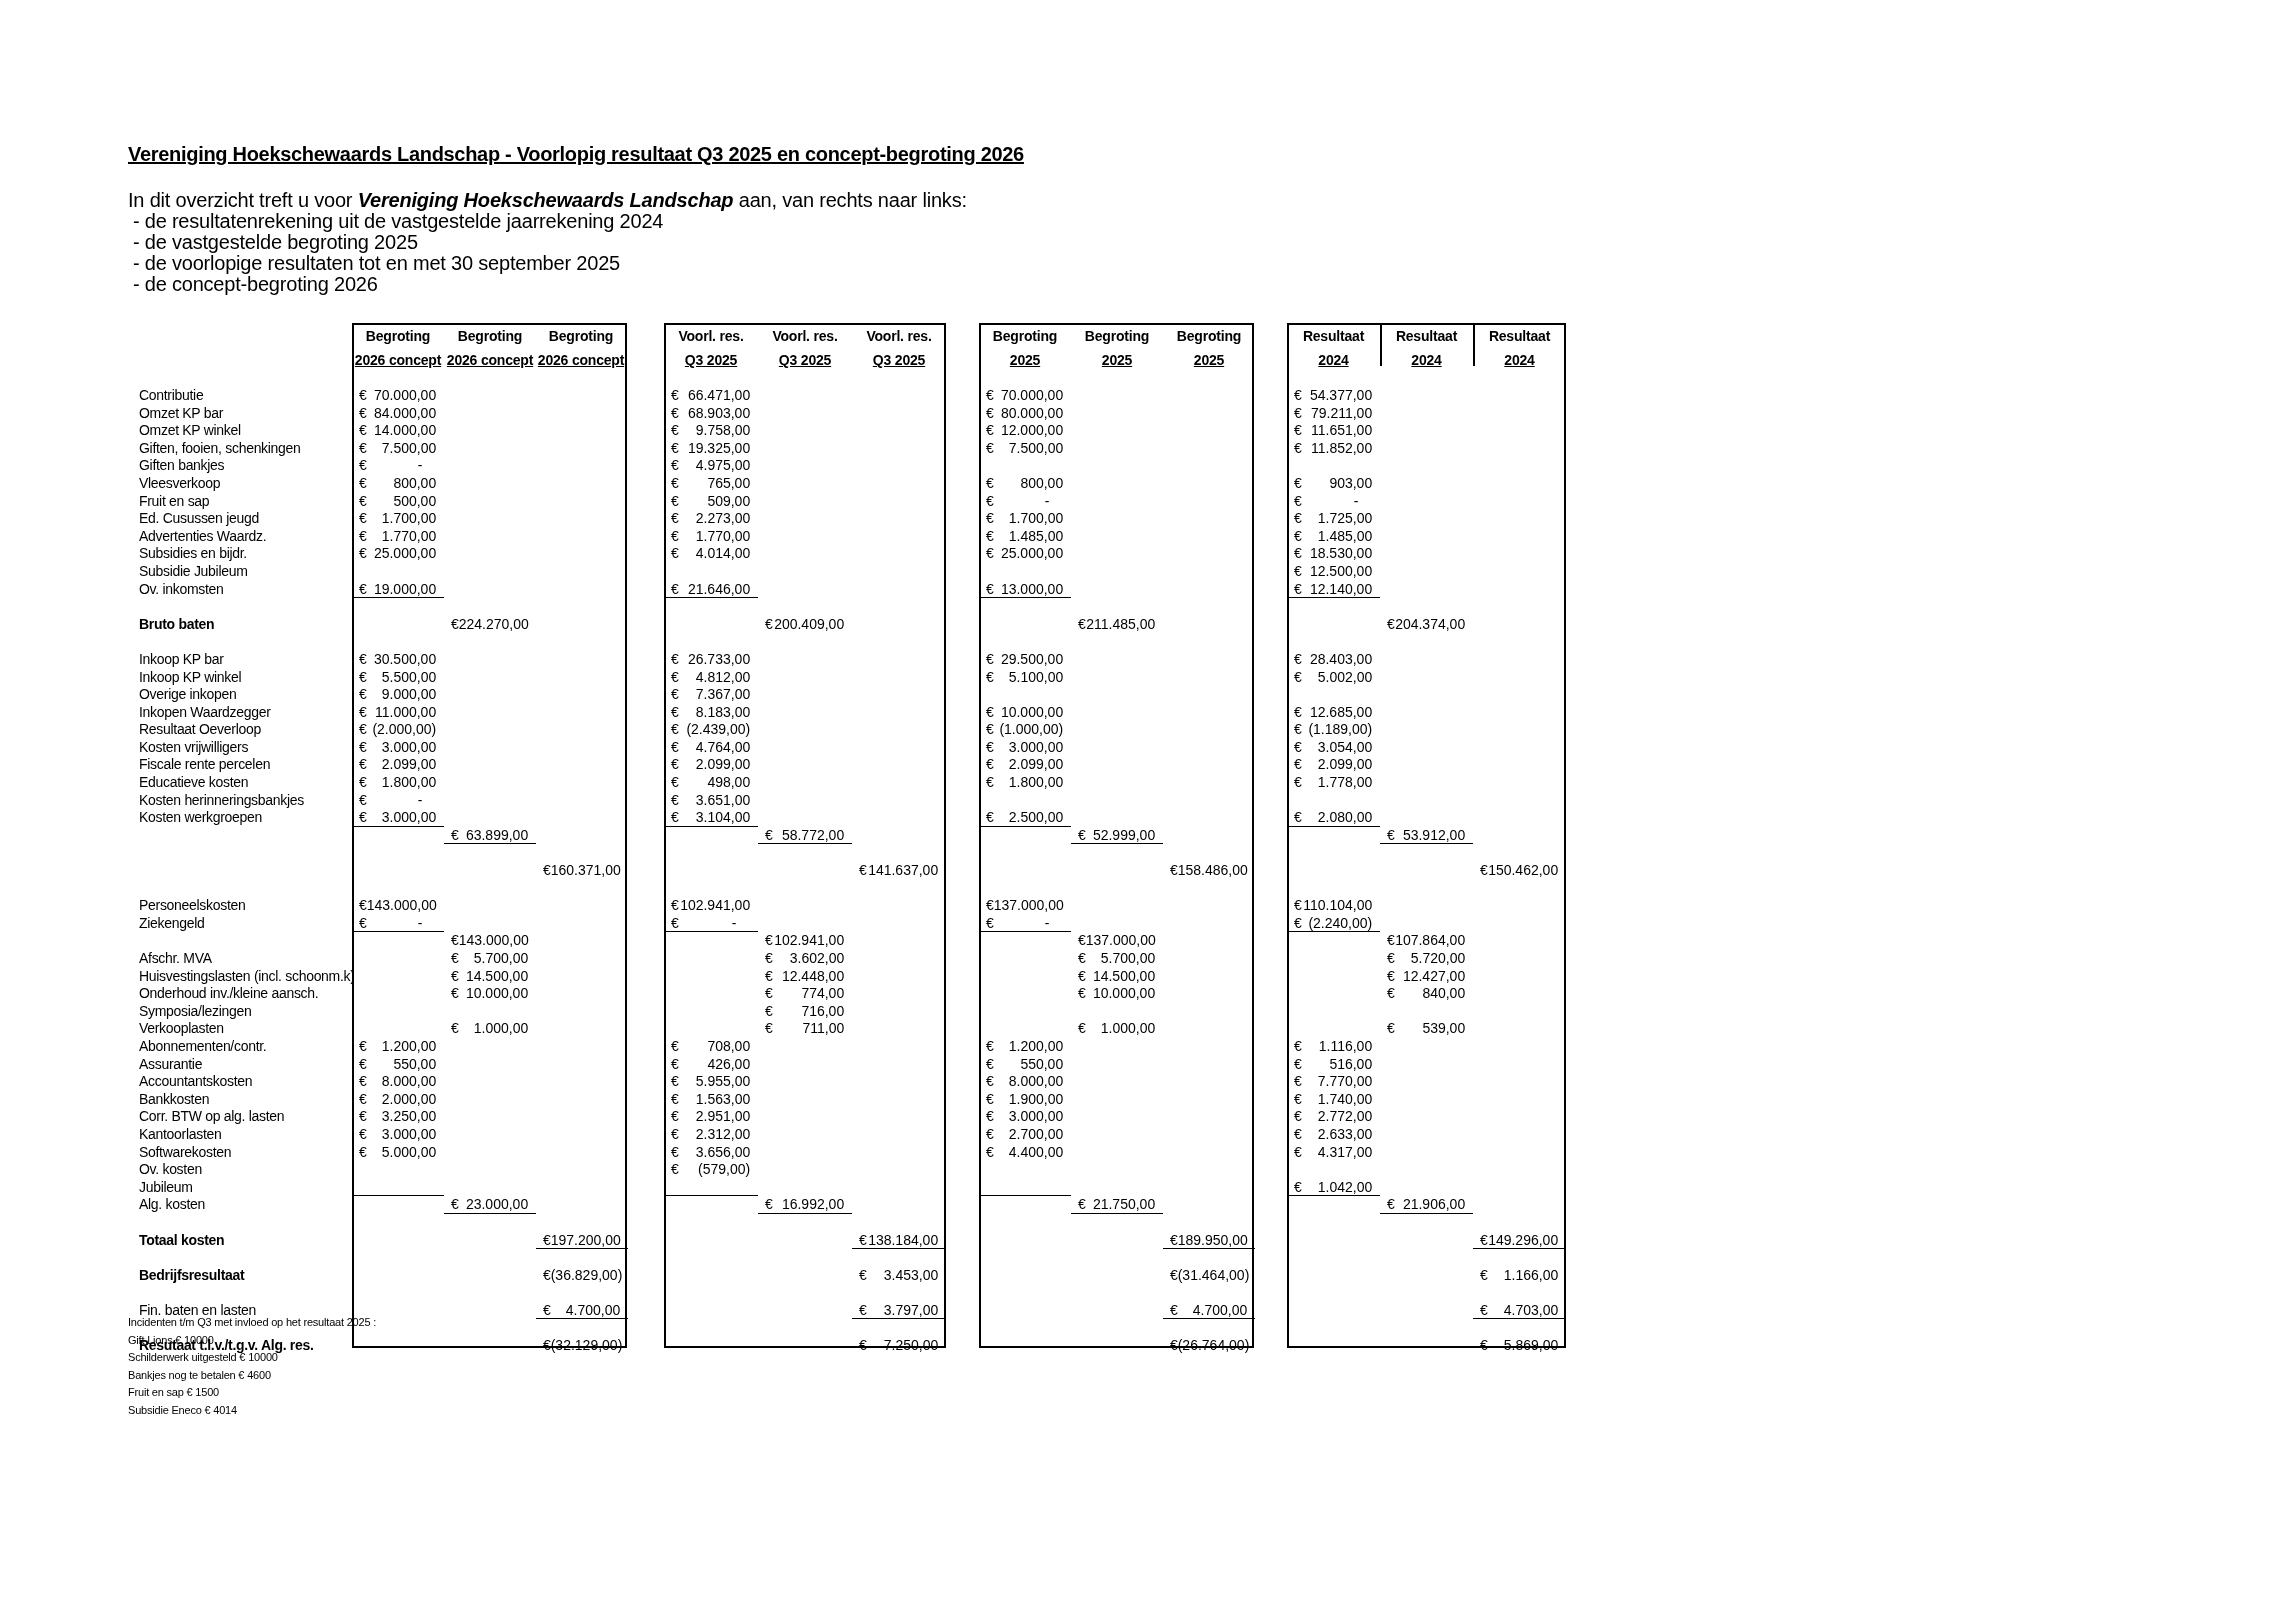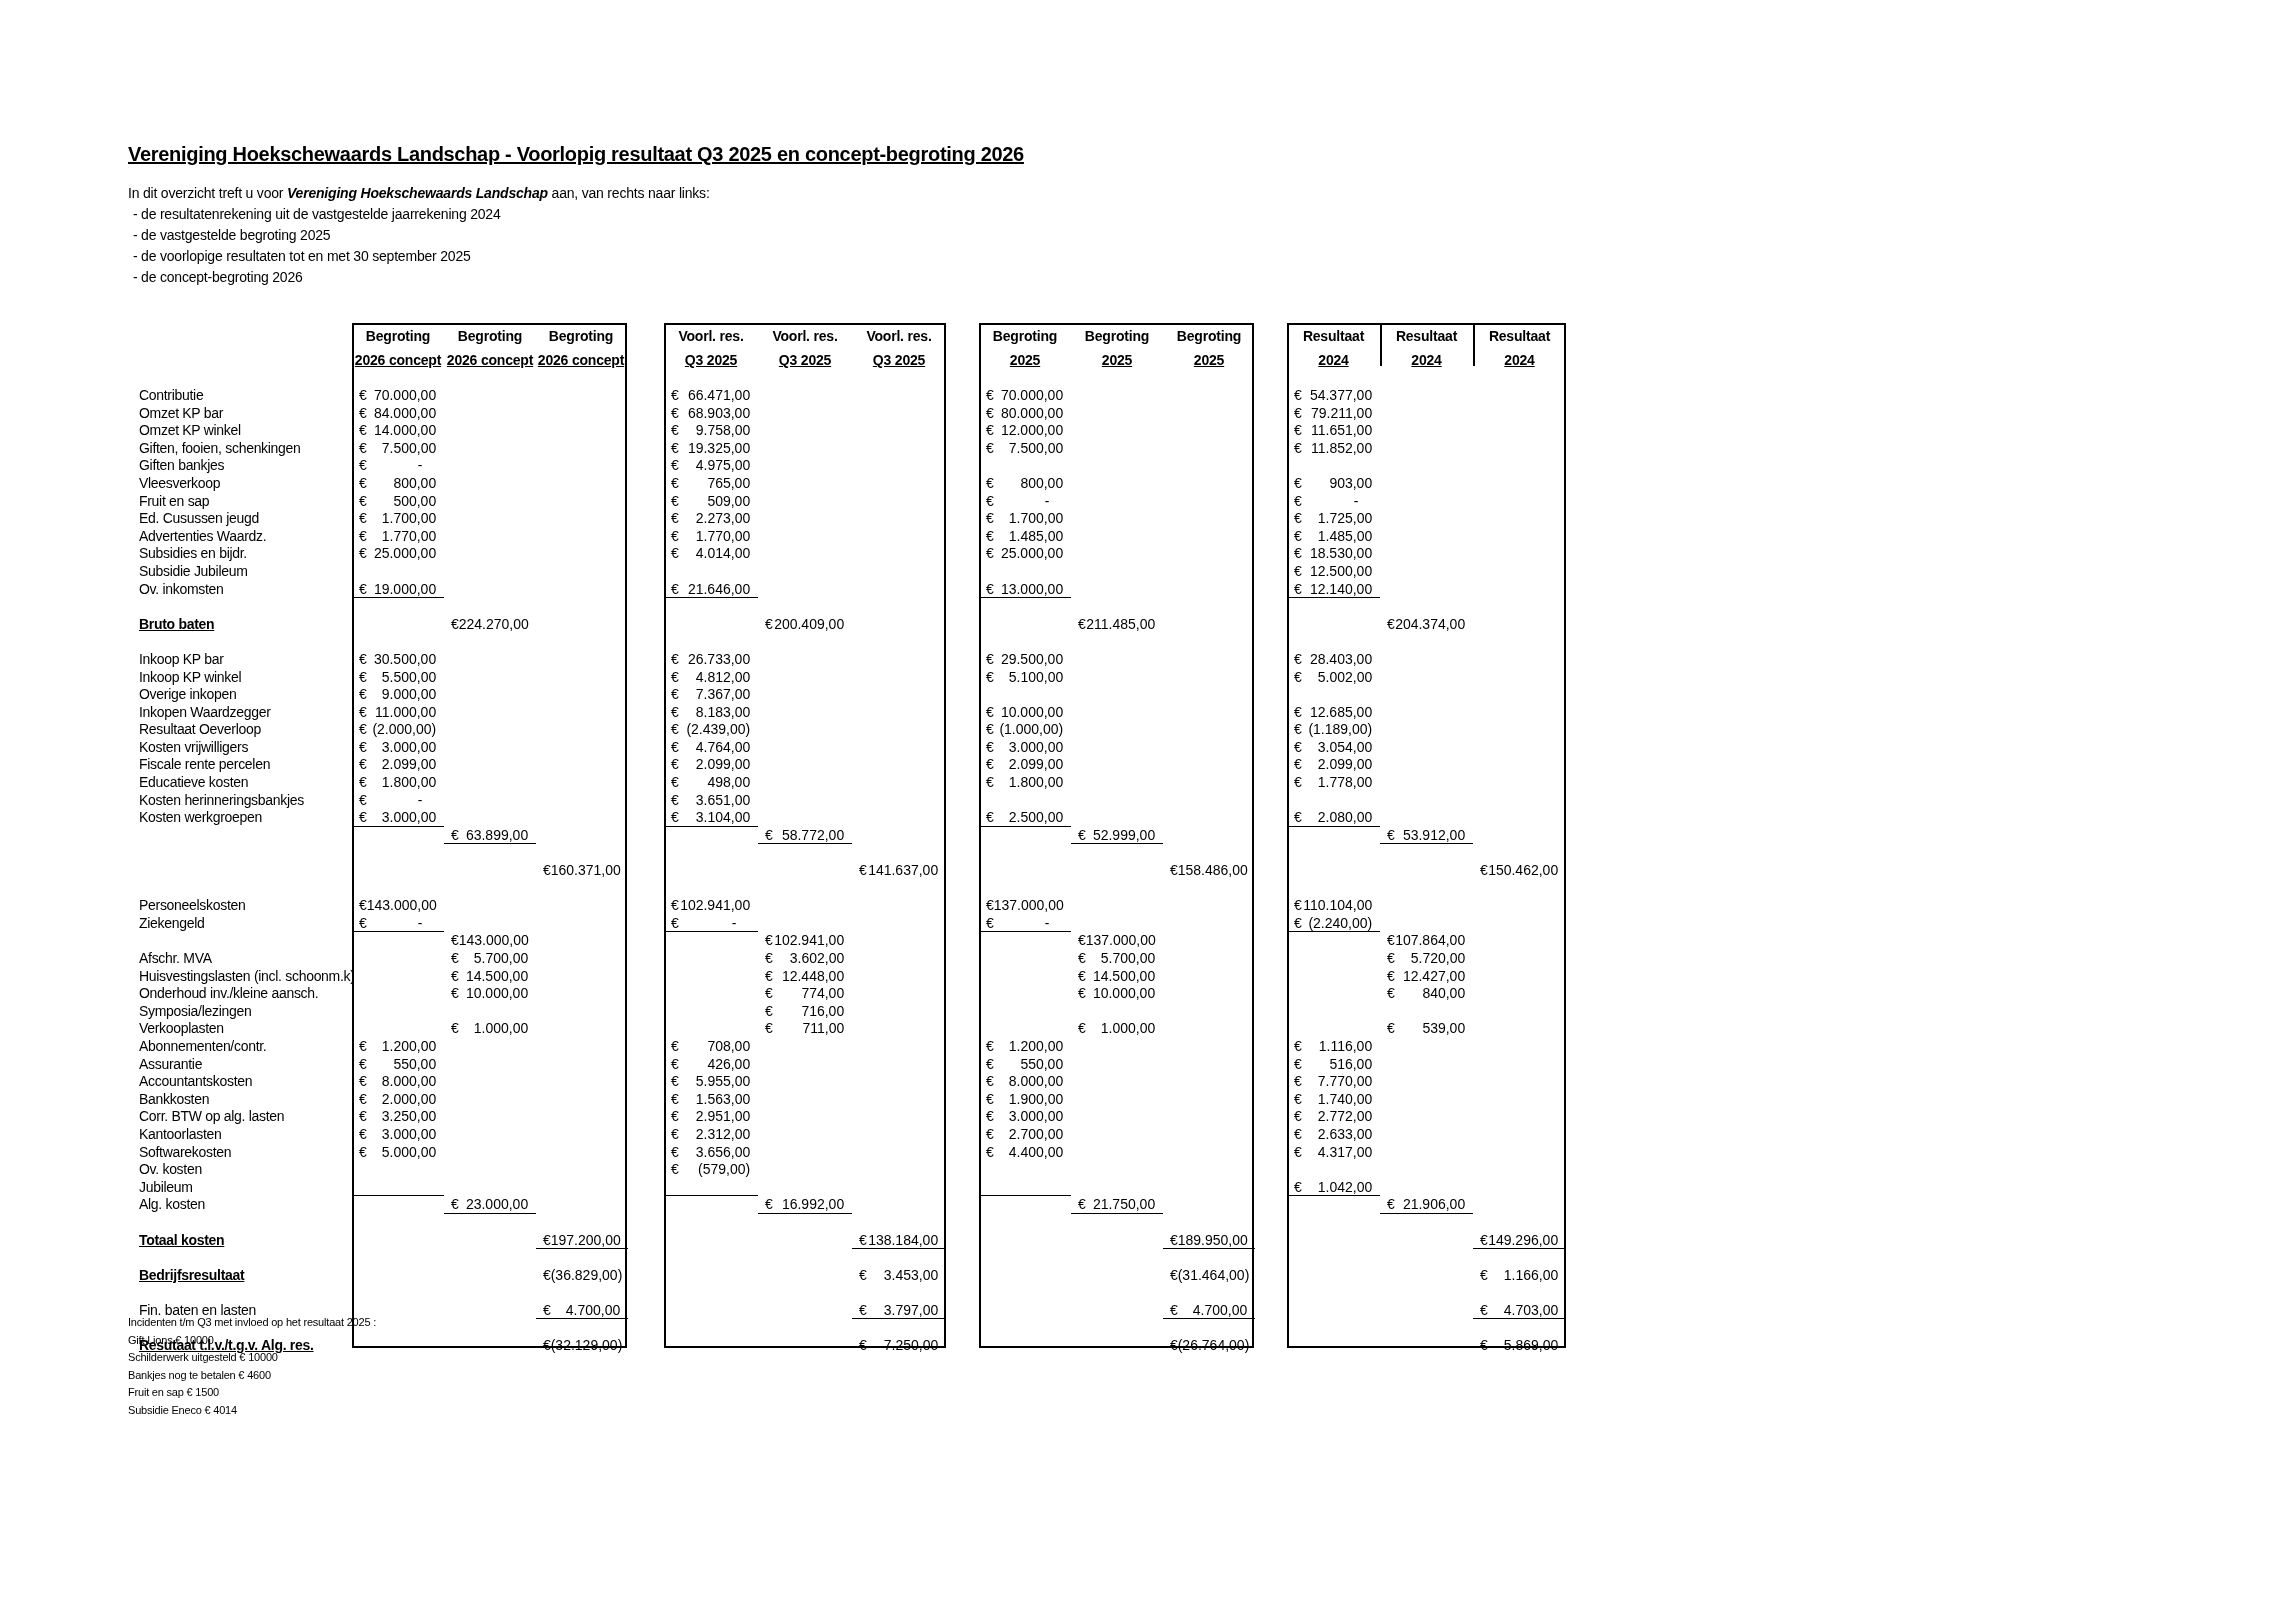--- a/index.html
+++ b/index.html
@@ -6,37 +6,37 @@
   body{
     width:2292px;height:1620px;position:relative;overflow:hidden;
     font-family:"Liberation Sans",sans-serif;color:#000;
     -webkit-font-smoothing:antialiased;
   }
   .title{
     position:absolute;left:128px;top:143px;
     font-size:20px;font-weight:700;text-decoration:underline;
     letter-spacing:-0.3px;white-space:nowrap;
   }
-  .intro{position:absolute;left:128px;top:183px;font-size:14px;line-height:21px;letter-spacing:-0.2px;}
+  .intro{position:absolute;left:128px;top:190px;font-size:20px;line-height:21px;letter-spacing:-0.2px;}
   .intro .org{font-weight:700;font-style:italic;}
   .intro .bullet{padding-left:4.9px;}
   .table-area{position:absolute;left:0;top:323px;width:1627px;height:797px;font-size:14px;}
   .box{position:absolute;top:0;height:1025px;border:2px solid #000;box-sizing:border-box;}
   .box1{left:352px;width:275px}
   .box2{left:664px;width:282px}
   .box3{left:979px;width:275px}
   .box4{left:1287px;width:279px}
   .hdiv{position:absolute;top:2px;width:2px;height:41px;background:#000;}
   .hdiv1{left:1380px}.hdiv2{left:1473px}
   .hcol{position:absolute;top:4.9px;text-align:center;font-weight:700;line-height:16.7px;letter-spacing:-0.2px;white-space:nowrap;}
   .hcol .h2{text-decoration:underline;margin-top:7px;}
   .rows{position:absolute;left:0;top:64px;}
   .row{display:flex;height:17.6px;}
   .lab{margin-left:139px;width:213px;white-space:nowrap;letter-spacing:-0.3px;line-height:17.6px;}
-  .lab.bold{font-weight:700;text-decoration:underline;}
+  .lab.bold{font-weight:700;}
   .cell{box-sizing:border-box;display:flex;justify-content:space-between;
         padding:0 7.8px 0 6.9px;height:17.6px;line-height:17.6px;white-space:nowrap;}
   .g0,.g2{width:92px}.g1{width:94px}.g3{width:93px}
   .sp0{width:36px}.sp1{width:33px}.sp2{width:32px}
   .ul{border-bottom:1.5px solid #000;}
   .val.dash{padding-right:13.7px;}
   .footnotes{position:absolute;left:128px;top:1314px;font-size:11px;line-height:17.6px;letter-spacing:-0.2px;}
 </style>
 </head>
 <body>

